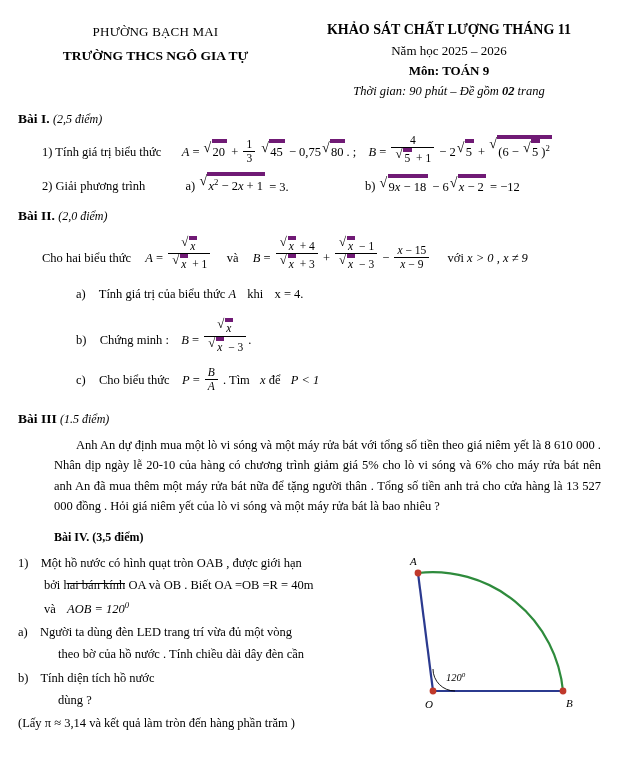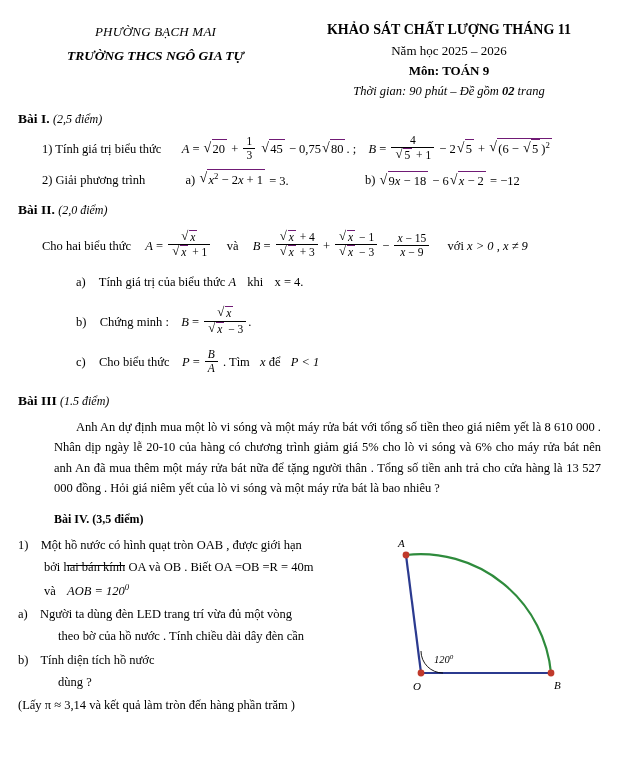--- a/index.html
+++ b/index.html
@@ -26,21 +26,20 @@
   
   .header {
     display: flex;
     flex-direction: row;
     padding: 22px 18px 0 18px;
   }
   .header-left {
     width: 275px;
     text-align: center;
     padding-top: 2px;
-    font-style: italic;
   }
   .header-right {
     flex: 1;
     text-align: center;
   }
   .hl1 {
     font-size: 13px;
     letter-spacing: .2px;
   }
   .hl2 {
@@ -107,21 +106,21 @@
   }
   .sqrt::before {
     content: "√";
     position: absolute;
     left: 0;
     top: -1px;
     font-size: 1.12em;
   }
   .sqrt > .rad {
     display: inline-block;
-    border-top: 1px solid #701a75;
+    border-top: 4px solid #701a75;
     padding: 0 2px 0 1px;
   }
   sup { font-size: .7em; vertical-align: super; }
   .sp { display: inline-block; width: 14px; }
   .sp-lg { display: inline-block; width: 34px; }
 
   
   .para {
     margin-top: 8px;
     text-align: justify;
@@ -135,20 +134,21 @@
   .b4-title {
     font-weight: bold;
     font-size: 12px;
     margin-top: 14px;
     padding-left: 36px;
   }
   .b4-wrap {
     display: flex;
     flex-direction: row;
     margin-top: 6px;
+    gap: 12px;
   }
   .b4-left {
     width: 360px;
     line-height: 1.62;
   }
   .b4-right {
     flex: 1;
     position: relative;
     min-height: 160px;
   }

